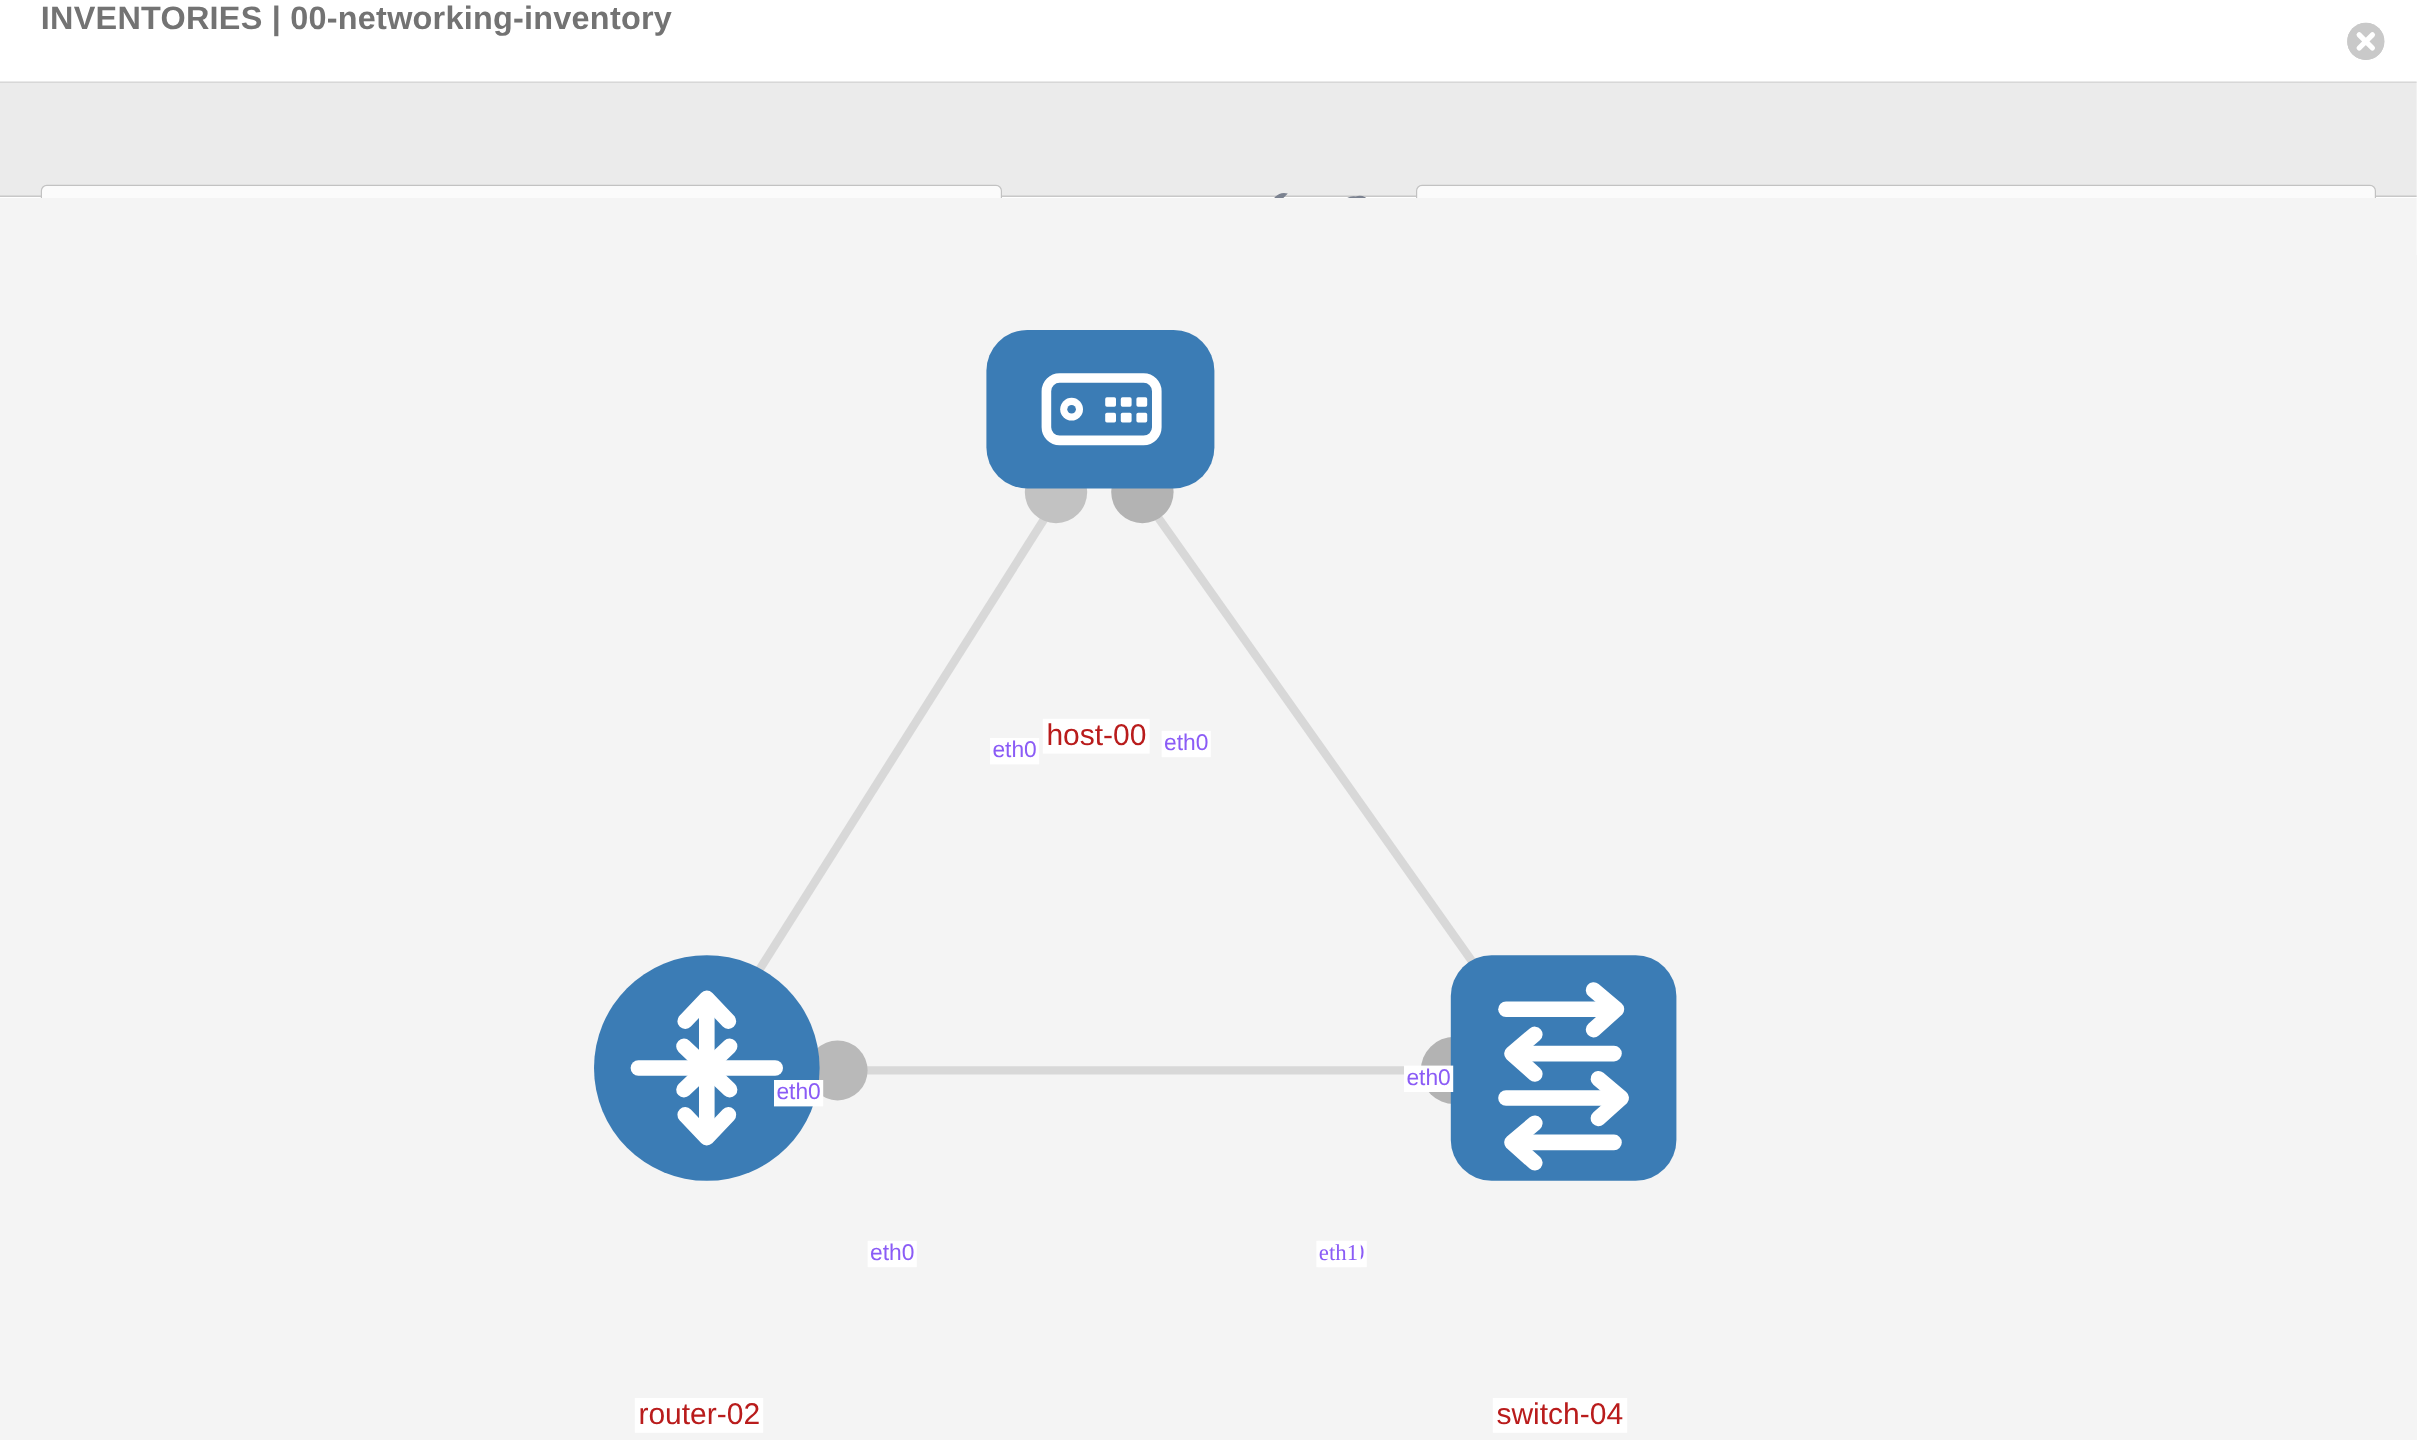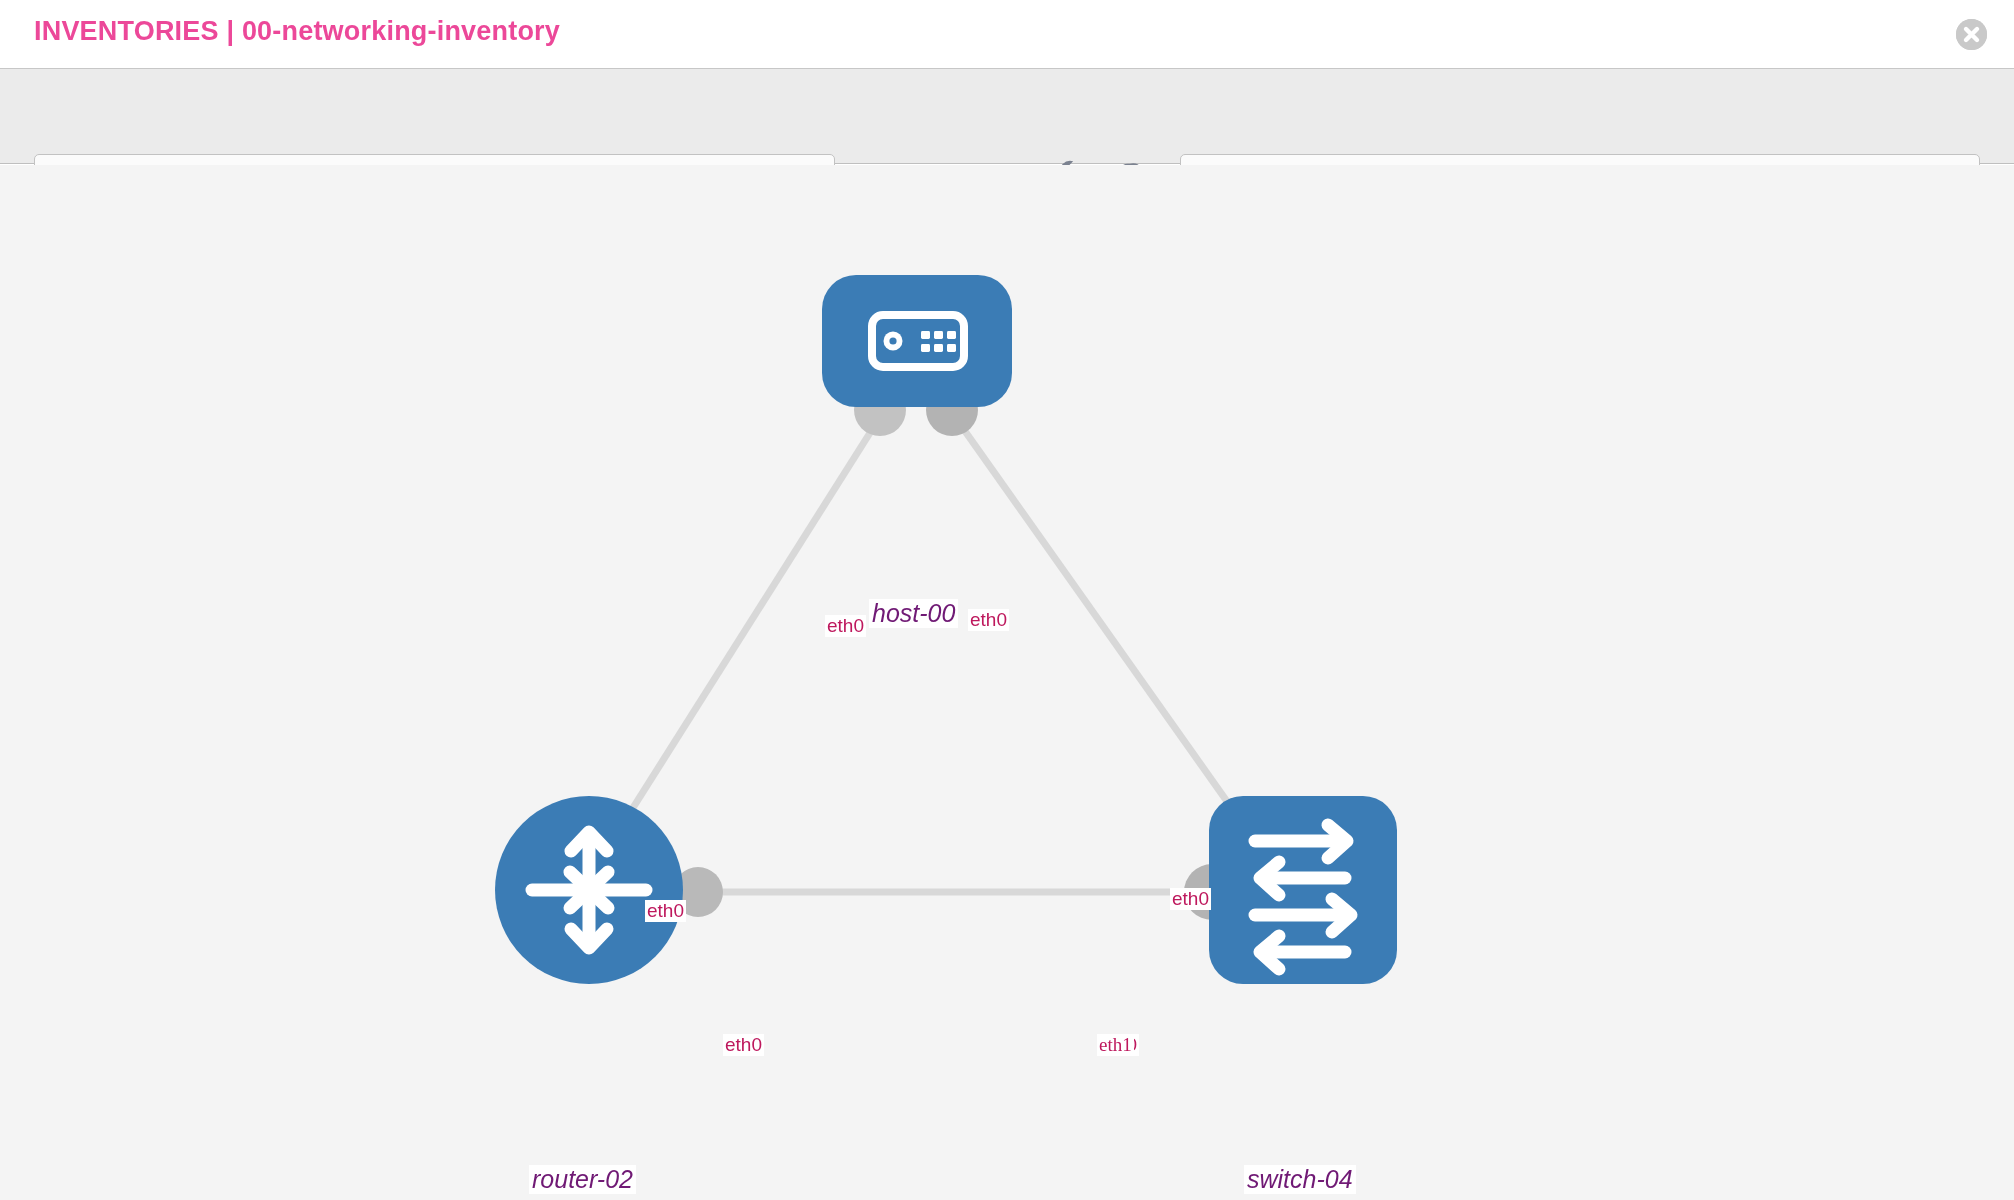--- a/index.html
+++ b/index.html
@@ -21,24 +21,24 @@
   
   .header {
     position: absolute;
     left: 0; top: 0;
     width: 2014px; height: 69px;
     background: #ffffff;
     border-bottom: 1px solid #c7c7c7;
   }
   .header-title {
     position: absolute;
-    left: 34px; top: 16px;
+    left: 34px; top: 0;
     font-size: 27px;
     font-weight: bold;
-    color: #ec4899;
+    color: #737373;
     letter-spacing: 0.2px;
     white-space: nowrap;
   }
   .close-btn {
     position: absolute;
     right: 27px; top: 19px;
     width: 31px; height: 31px;
     border-radius: 50%;
     background: #c9c9c9;
     cursor: pointer;
@@ -113,30 +113,29 @@
   .topology-svg {
     position: absolute;
     left: 0; top: 0;
     width: 2014px; height: 1035px;
     display: block;
   }
 
   .node-label {
     position: absolute;
     font-size: 25px;
-    color: #701a75;
+    color: #b91c1c;
     background: #ffffff;
     padding: 0 3px;
     white-space: nowrap;
-    font-style: italic;
   }
   .edge-label {
     position: absolute;
     font-size: 19px;
-    color: #be185d;
+    color: #8b5cf6;
     background: #ffffff;
     padding: 0 2px;
     white-space: nowrap;
   }
 </style>
 </head>
 <body>
 
 <div id="app">
 

